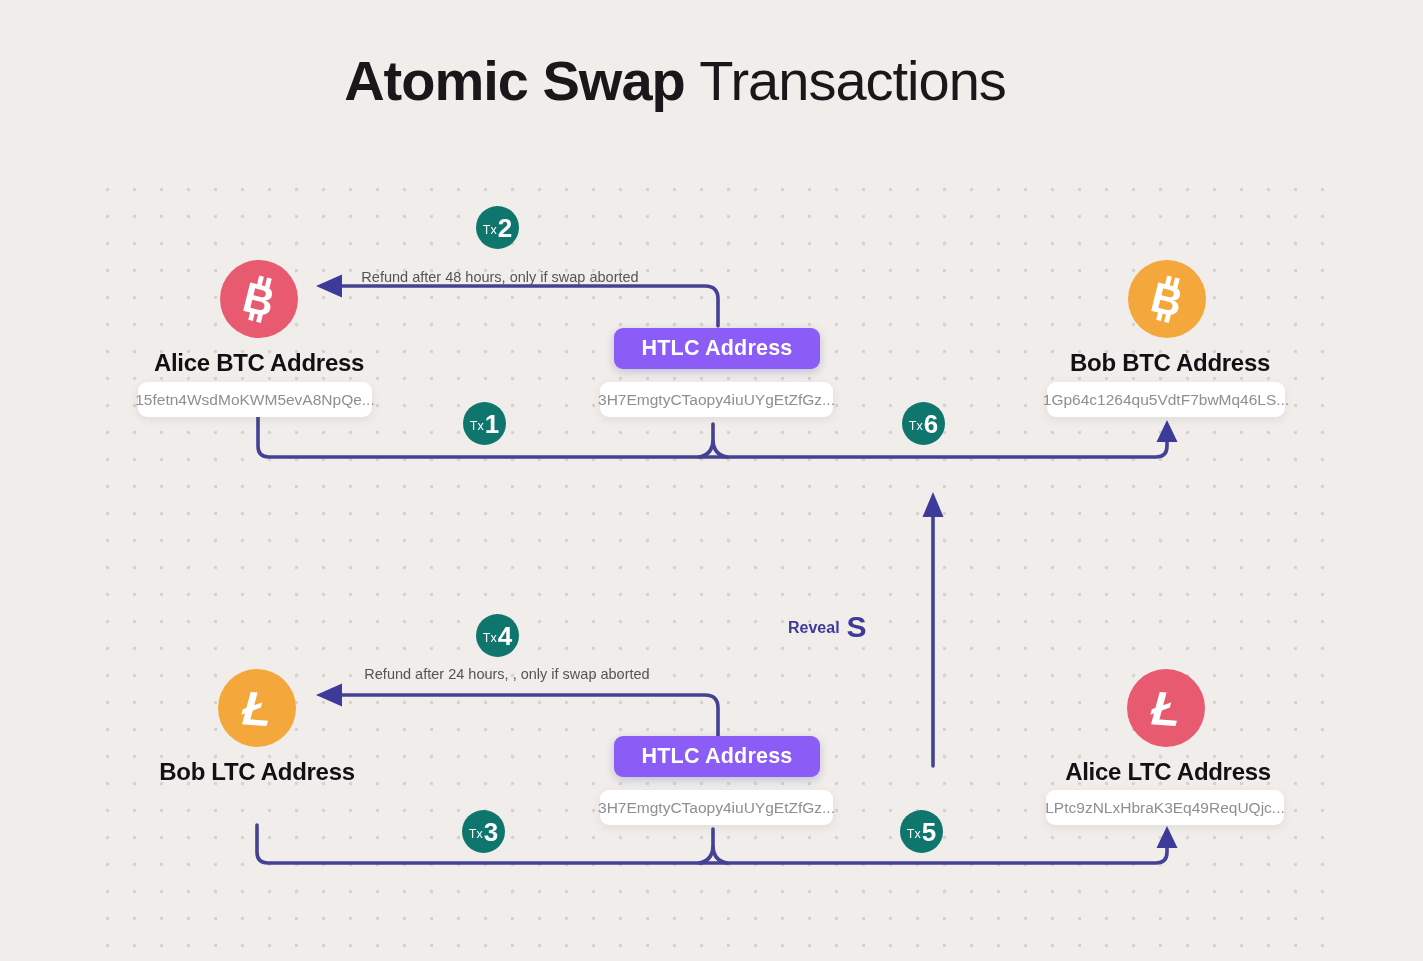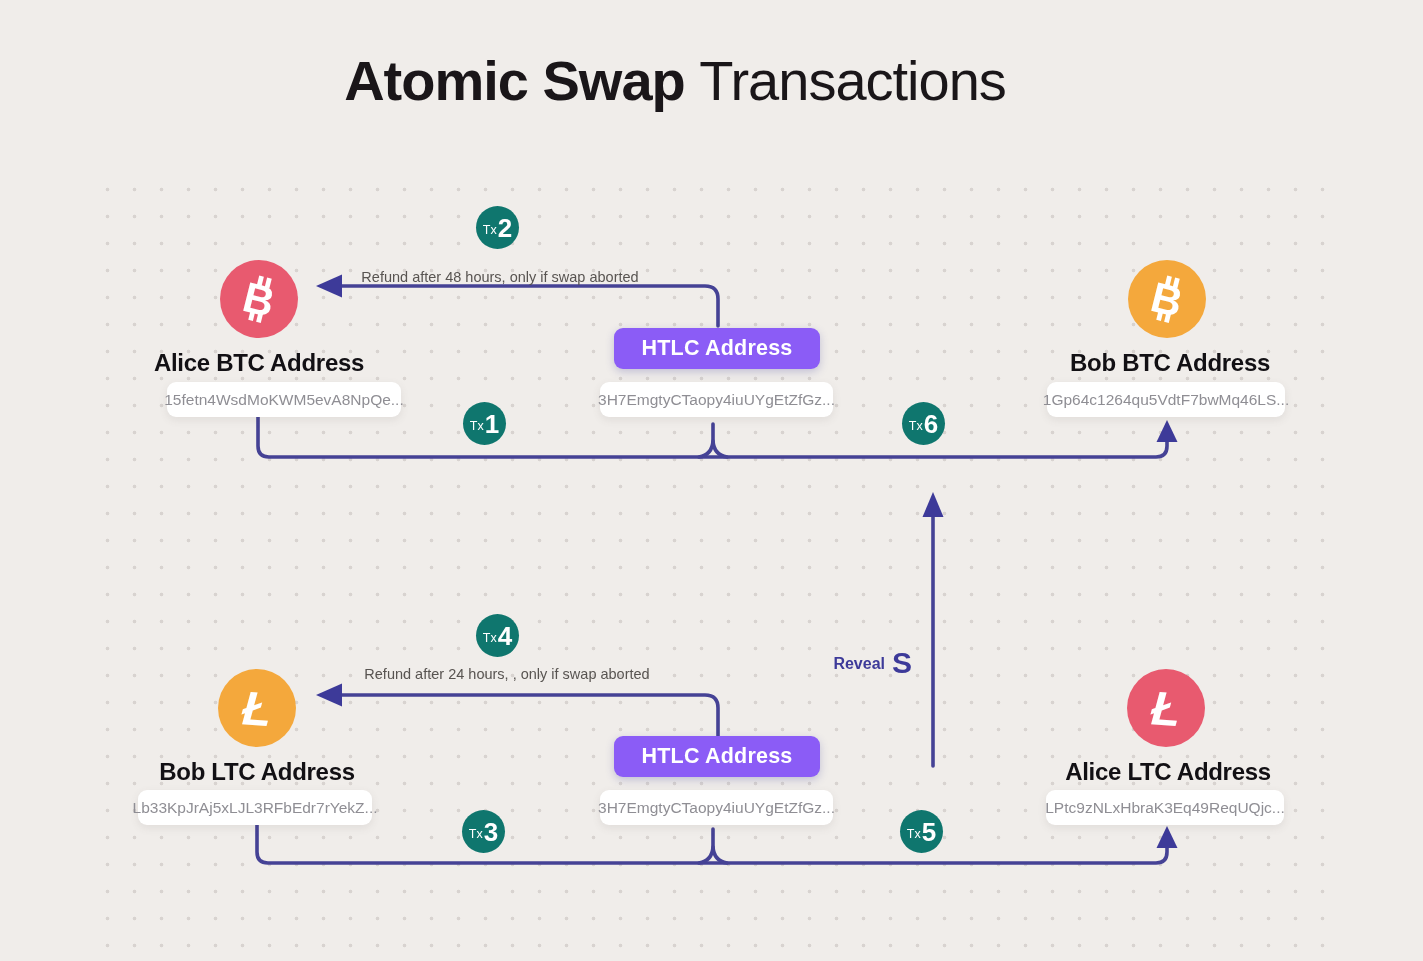--- a/index.html
+++ b/index.html
@@ -90,40 +90,39 @@
   .note {
     position: absolute;
     font-size: 14.5px;
     color: #585451;
     text-align: center;
     white-space: nowrap;
   }
   .reveal {
     position: absolute;
     left: 788px; top: 610px; width: 124px;
-    text-align: right;
+    text-align: left;
     color: #3d3a99;
     white-space: nowrap;
-    margin-top: 36px;
   }
   .reveal .word { font-size: 16px; font-weight: 600; vertical-align: 4px; }
   .reveal .secret { font-size: 30px; font-weight: 700; margin-left: 7px; }
 
   
   #coin-alice-btc { left: 220px; top: 260px; }
   #coin-bob-btc   { left: 1128px; top: 260px; }
   #coin-bob-ltc   { left: 218px; top: 669px; }
   #coin-alice-ltc { left: 1127px; top: 669px; }
 
   #label-alice-btc { left: 109px;  top: 349px; width: 300px; }
   #label-bob-btc   { left: 1020px; top: 349px; width: 300px; }
   #label-bob-ltc   { left: 107px;  top: 758px; width: 300px; }
   #label-alice-ltc { left: 1018px; top: 758px; width: 300px; }
 
-  #pill-alice-btc { left: 138px;  top: 382px; width: 234px; margin-left: 29px; }
+  #pill-alice-btc { left: 138px;  top: 382px; width: 234px; }
   #pill-htlc-top  { left: 600px;  top: 382px; width: 233px; }
   #pill-bob-btc   { left: 1047px; top: 382px; width: 238px; }
   #pill-bob-ltc   { left: 138px;  top: 790px; width: 234px; }
   #pill-htlc-bot  { left: 600px;  top: 790px; width: 233px; }
   #pill-alice-ltc { left: 1046px; top: 790px; width: 238px; }
 
   #htlc-box-top { left: 614px; top: 328px; }
   #htlc-box-bot { left: 614px; top: 736px; }
 
   #tx2 { left: 476px; top: 206px; }
@@ -208,21 +207,20 @@
   <div class="node-label" id="label-bob-btc">Bob BTC Address</div>
   <div class="node-label" id="label-bob-ltc">Bob LTC Address</div>
   <div class="node-label" id="label-alice-ltc">Alice LTC Address</div>
 
   <div class="htlc-box" id="htlc-box-top">HTLC Address</div>
   <div class="htlc-box" id="htlc-box-bot">HTLC Address</div>
 
   <div class="addr-pill" id="pill-alice-btc">15fetn4WsdMoKWM5evA8NpQe...</div>
   <div class="addr-pill" id="pill-htlc-top">3H7EmgtyCTaopy4iuUYgEtZfGz...</div>
   <div class="addr-pill" id="pill-bob-btc">1Gp64c1264qu5VdtF7bwMq46LS...</div>
-  <div class="addr-pill" id="pill-bob-ltc">Lb33KpJrAj5xLJL3RFbEdr7rYekZ...</div>
   <div class="addr-pill" id="pill-htlc-bot">3H7EmgtyCTaopy4iuUYgEtZfGz...</div>
   <div class="addr-pill" id="pill-alice-ltc">LPtc9zNLxHbraK3Eq49ReqUQjc...</div>
 
   <div class="txbadge" id="tx2">
       <span class="pfx">Tx</span>
       <span class="num">2</span>
     </div>
   <div class="txbadge" id="tx1">
       <span class="pfx">Tx</span>
       <span class="num">1</span>

